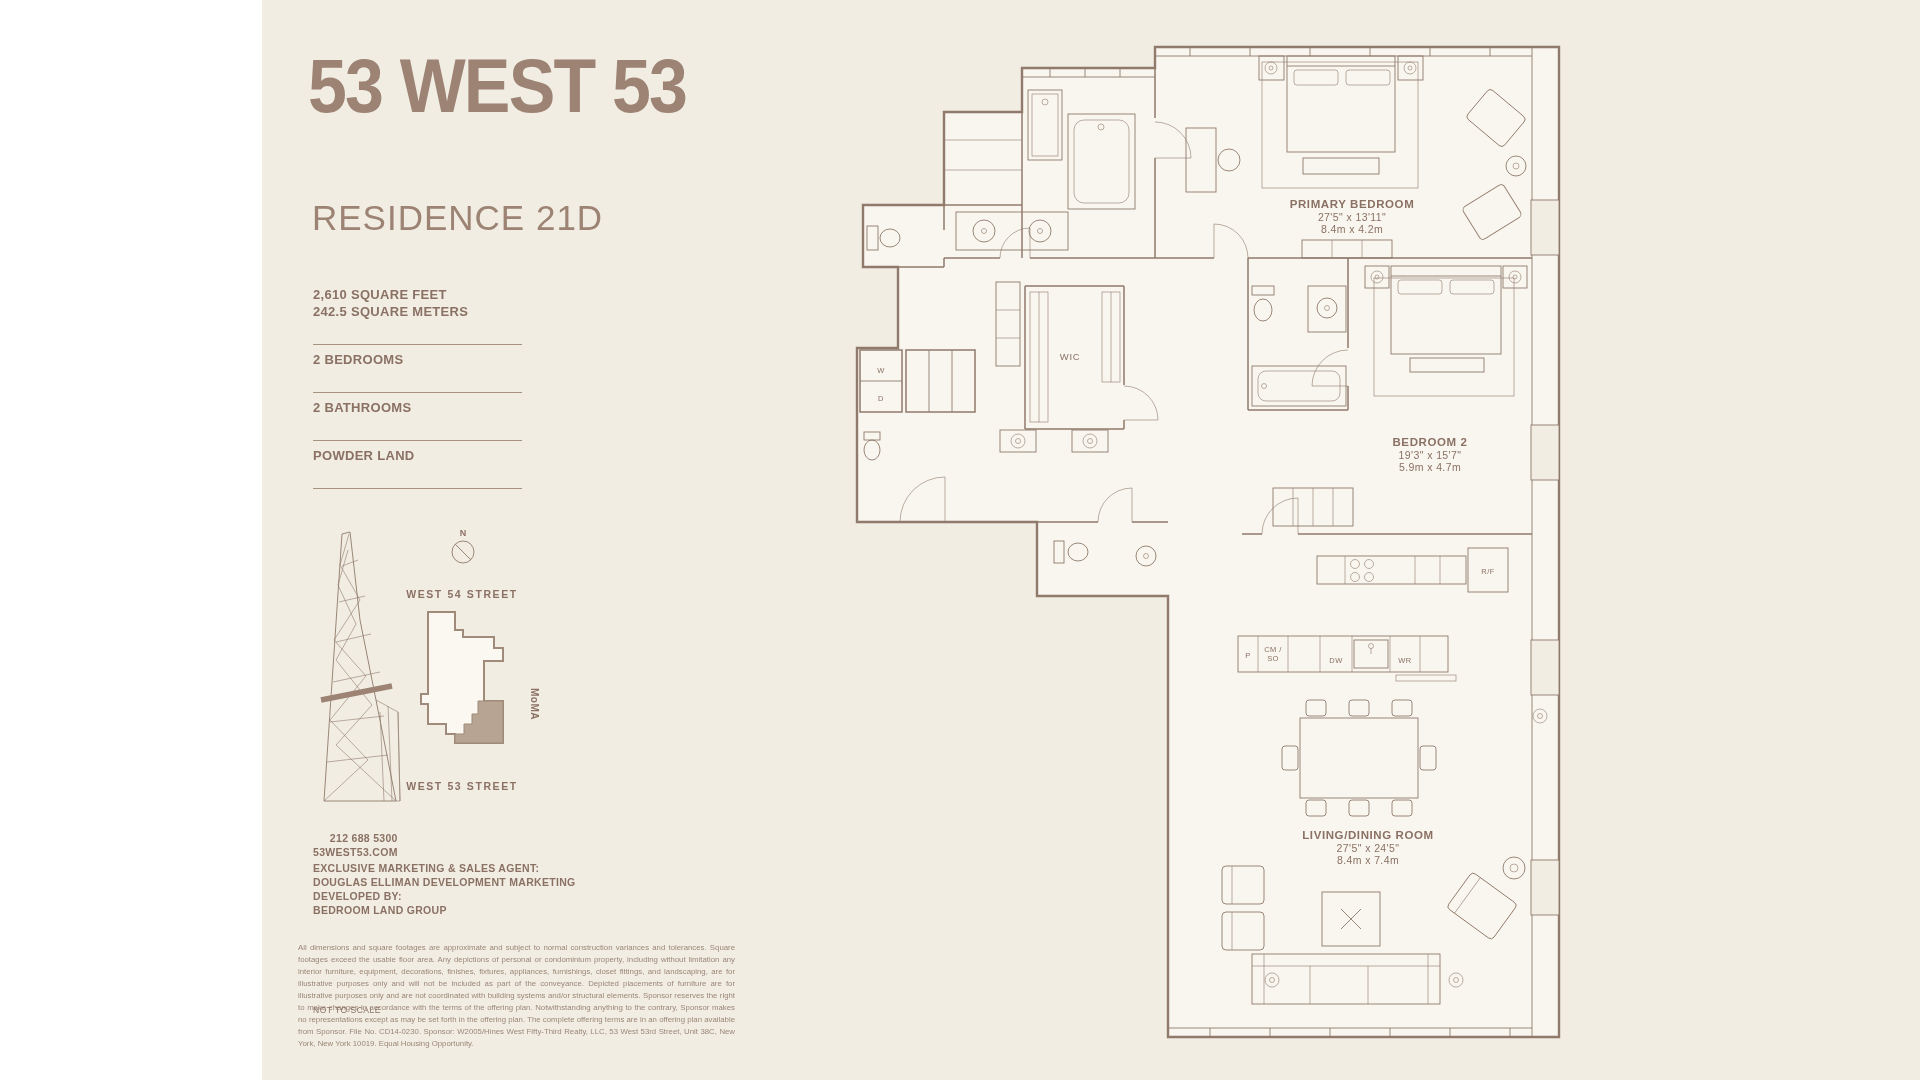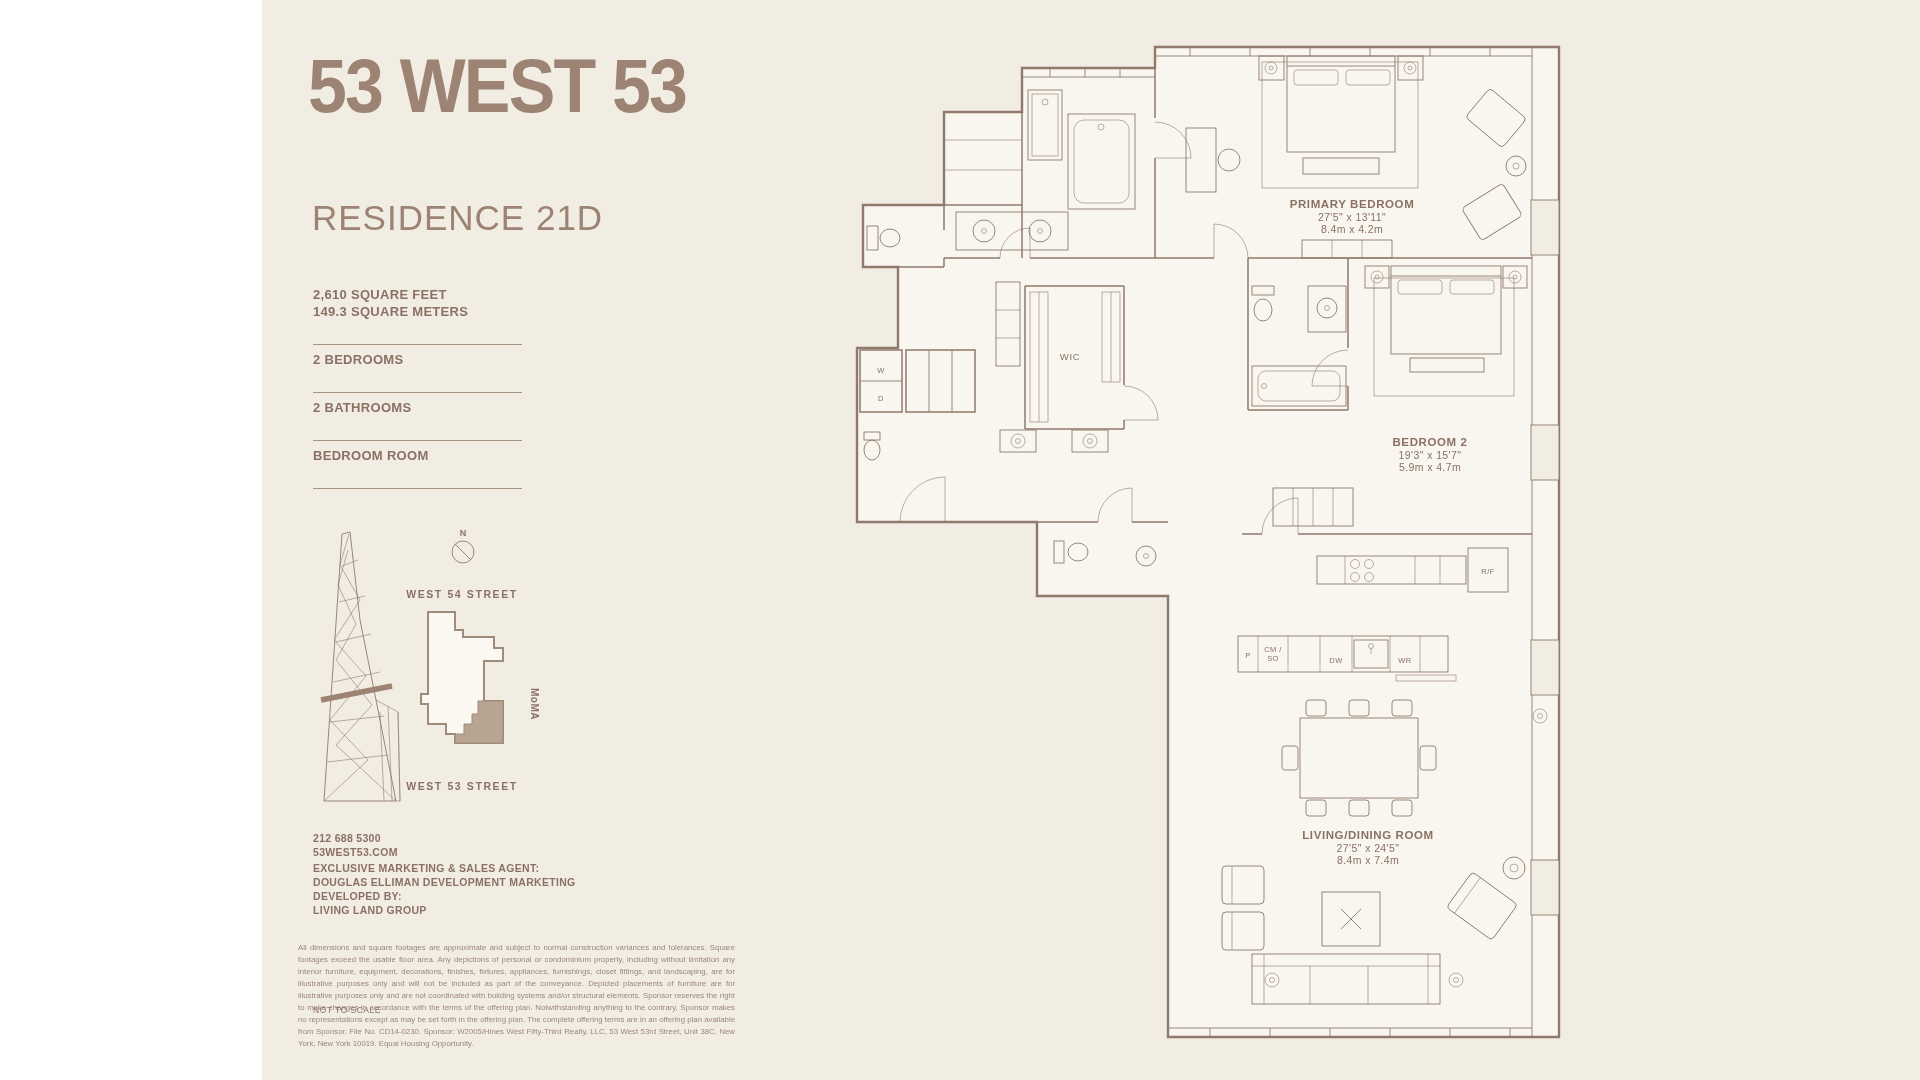--- a/index.html
+++ b/index.html
@@ -20,21 +20,21 @@
   }
   .res-title{
     left:312px;top:198px;
     font-size:35px;color:#9c8373;letter-spacing:1px;white-space:nowrap;
   }
   .specs{left:313px;top:286px;width:209px;font-size:13px;font-weight:bold;color:#8a7164;letter-spacing:.3px;}
   .specs .item{padding:6px 0 24px 0;border-bottom:1px solid #a8937f;line-height:17px;}
   .specs .item.first{padding-top:0;}
 
   .contact,.dev,.agent{left:313px;font-size:10.5px;font-weight:bold;letter-spacing:.3px;line-height:14px;color:#8a7164;white-space:nowrap;}
-  .contact{top:831px;}
+  .contact{top:831px;text-align:right;}
   .dev{top:889px;}
   .agent{top:861px;}
 
   .legal{
     left:298px;top:942px;width:437px;
     font-size:7.8px;line-height:12px;color:#9b8778;text-align:justify;
   }
   .scale-note{left:313px;top:1005px;font-size:8.5px;letter-spacing:.5px;color:#8a7164;}
 
   svg text{fill:#8a7164;font-family:"Liberation Sans", sans-serif;}
@@ -62,25 +62,25 @@
 
 <div class="page"></div>
 
 <div class="abs logo">53 WEST 53</div>
 
 <div class="abs res-title">RESIDENCE 21D</div>
 
 <div class="abs specs">
   <div class="item first">
     <div>2,610 SQUARE FEET</div>
-    <div>149.3 SQUARE METERS</div>
+    <div>242.5 SQUARE METERS</div>
   </div>
   <div class="item">2 BEDROOMS</div>
   <div class="item">2 BATHROOMS</div>
-  <div class="item">BEDROOM ROOM</div>
+  <div class="item">POWDER LAND</div>
 </div>
 
 <svg class="abs" style="left:296px;top:515px;" width="270" height="292" viewBox="296 515 270 292">
 
   <g>
     <path class="thin" d="M324,801 L342,534 L350,532 L360,620 L376,700 L396,801 Z"></path>
     <path class="hair" d="M376,700 L398,712 L400,801 L396,801"></path>
     <path class="hair" d="M380,712 L384,801 M388,706 L392,801 M398,712 L400,801"></path>
     <path class="hair" d="M324,801 L368,760 L330,720 L366,676 L334,640 L360,600 L340,565 L349,534"></path>
     <path class="hair" d="M396,801 L336,745 L372,705 L336,660 L356,624 L338,585 L348,550"></path>
@@ -106,21 +106,21 @@
   <text class="street-label" x="462" y="790" text-anchor="middle">WEST 53 STREET</text>
 </svg>
 
 <div class="abs contact">
   <div>212 688 5300</div>
   <div>53WEST53.COM</div>
 </div>
 
 <div class="abs dev">
   <div>DEVELOPED BY:</div>
-  <div>LIVING LAND GROUP</div>
+  <div>BEDROOM LAND GROUP</div>
 </div>
 
 <div class="abs agent">
   <div>EXCLUSIVE MARKETING &amp; SALES AGENT:</div>
   <div>DOUGLAS ELLIMAN DEVELOPMENT MARKETING</div>
 </div>
 
 <div class="abs legal">All dimensions and square footages are approximate and subject to normal construction variances and tolerances. Square footages exceed the usable floor area. Any depictions of personal or condominium property, including without limitation any interior furniture, equipment, decorations, finishes, fixtures, appliances, furnishings, closet fittings, and landscaping, are for illustrative purposes only and will not be included as part of the conveyance. Depicted placements of furniture are for illustrative purposes only and are not coordinated with building systems and/or structural elements. Sponsor reserves the right to make changes in accordance with the terms of the offering plan. Notwithstanding anything to the contrary, Sponsor makes no representations except as may be set forth in the offering plan. The complete offering terms are in an offering plan available from Sponsor. File No. CD14-0230. Sponsor: W2005/Hines West Fifty-Third Realty, LLC, 53 West 53rd Street, Unit 38C, New York, New York 10019. Equal Housing Opportunity.</div>
 <div class="abs scale-note">NOT TO SCALE</div>
 

